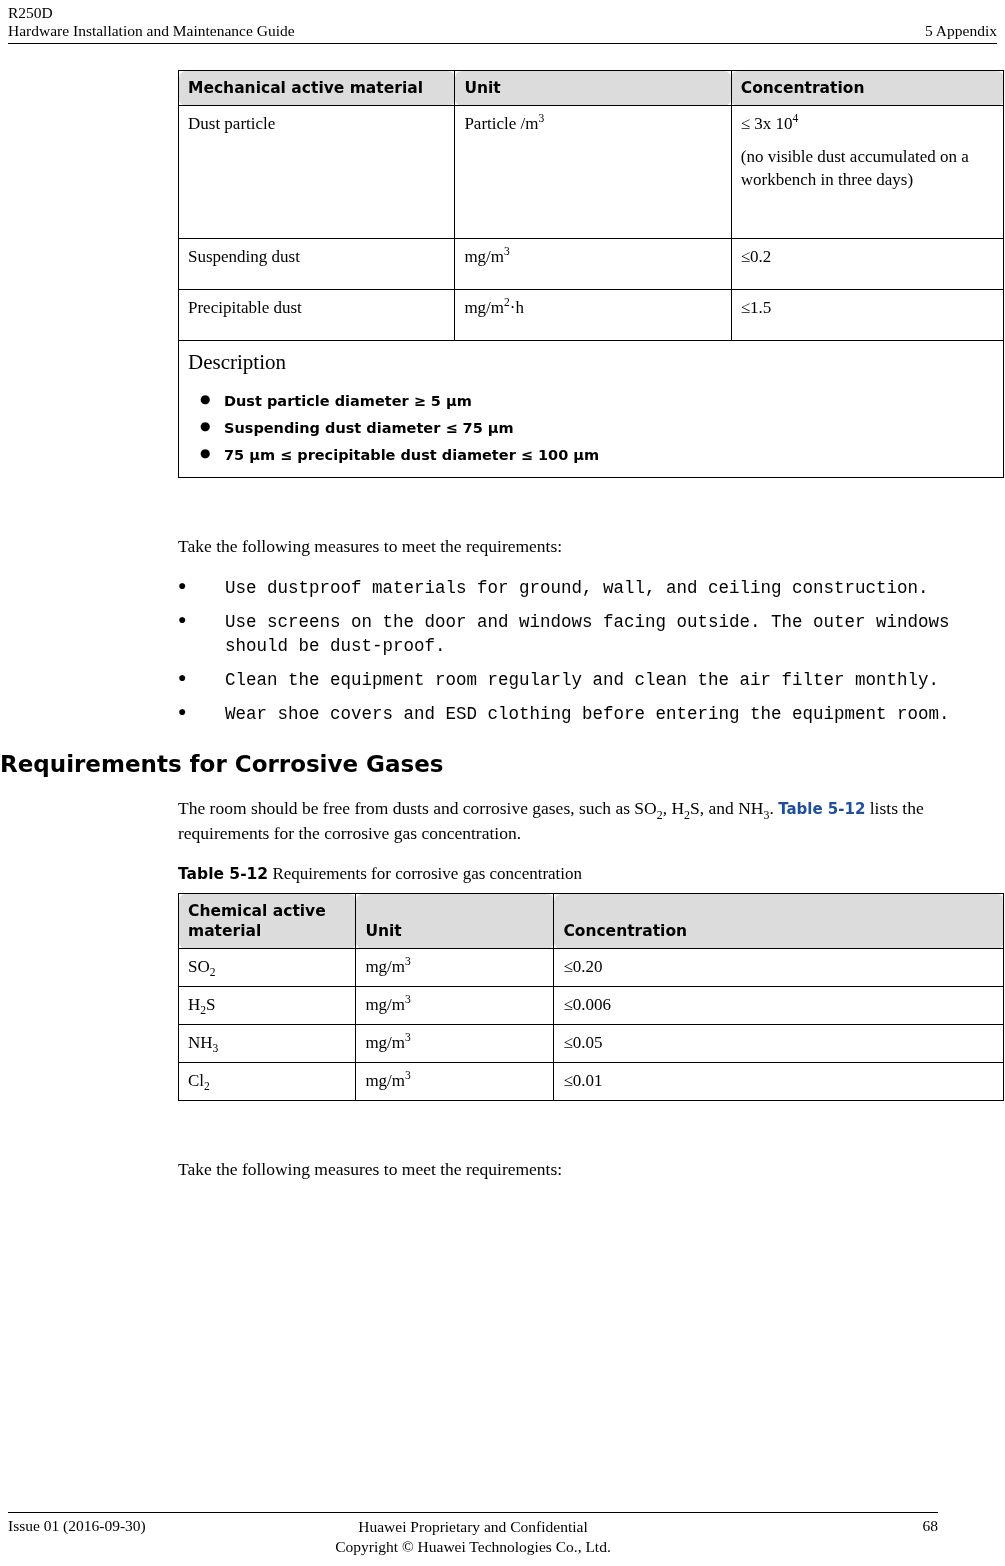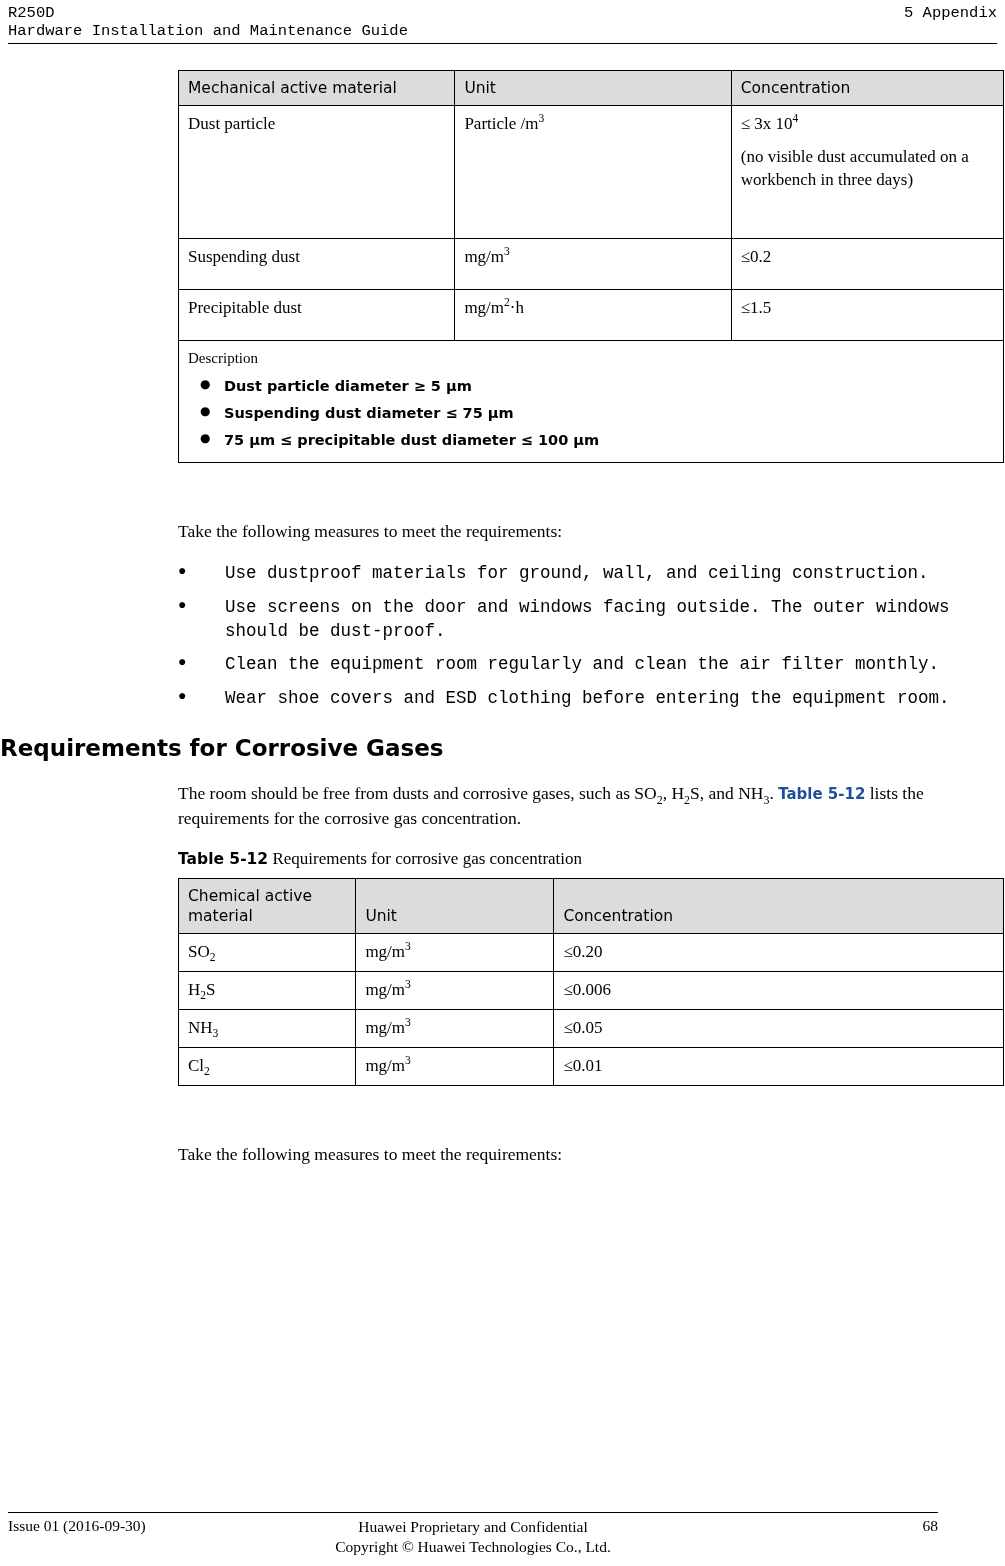--- a/index.html
+++ b/index.html
@@ -26,23 +26,22 @@
   .header {
     position: absolute;
     top: 0;
     left: 0;
     width: 1005px;
     padding: 4px 8px 3px 8px;
     box-sizing: border-box;
   }
   .header-row {
     display: flex;
-    align-items: flex-start;
+    align-items: flex-end;
     justify-content: space-between;
-    font-family: Liberation Mono, monospace;
   }
   .header-left {
     font-size: 15.5px;
     line-height: 1.18;
   }
   .header-model {
     font-size: 15.5px;
   }
   .header-guide {
     font-size: 15.5px;
@@ -131,29 +130,30 @@
     vertical-align: top;
     padding: 7px 9px 7px 9px;
     font-size: 17px;
     line-height: 1.35;
     text-align: left;
     font-weight: normal;
   }
   table.doc-table thead th {
     background: #dcdcdc;
     font-family: "DejaVu Sans", sans-serif;
-    font-weight: normal;
+    font-weight: bold;
     font-size: 15.5px;
     line-height: 1.3;
+    border-radius: 7px;
   }
   sup { font-size: 0.68em; vertical-align: super; line-height: 0; }
   sub { font-size: 0.68em; vertical-align: sub; line-height: 0; }
 
   .desc-cell { padding-bottom: 12px !important; }
-  .desc-title { font-size: 15px; margin-bottom: 9px; }
+  .desc-title { font-size: 21px; margin-bottom: 16px; }
   ul.bullets {
     list-style: none;
     margin: 0;
     padding: 0;
     font-weight: bold;
   }
   ul.bullets li {
     position: relative;
     padding-left: 36px;
     margin: 7px 0 0 0;

